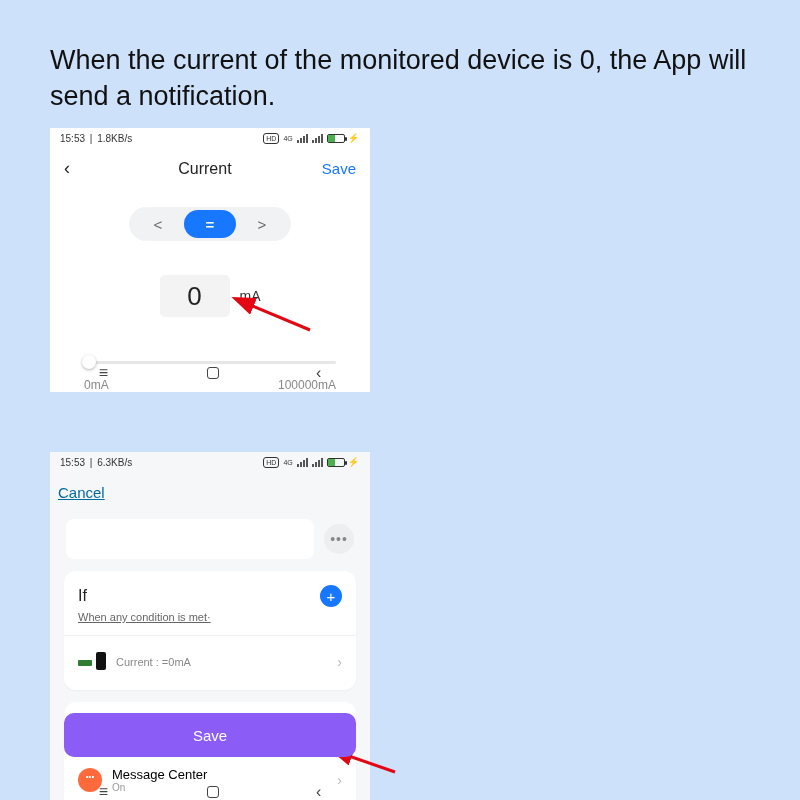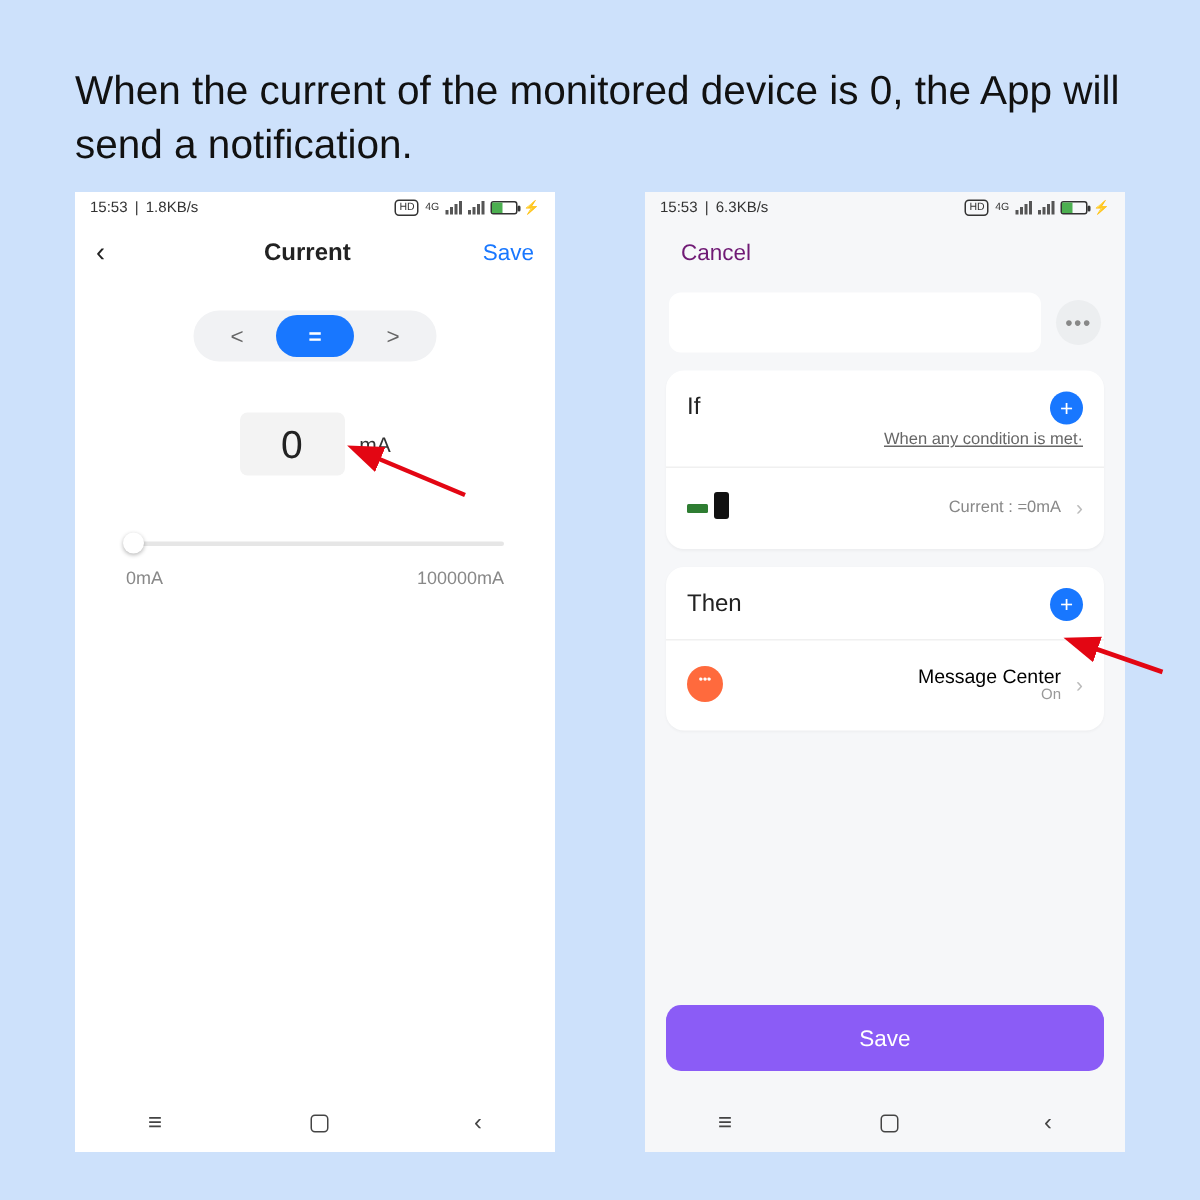--- a/index.html
+++ b/index.html
@@ -20,20 +20,21 @@
     line-height: 1.35;
   }
   .phones {
     position: absolute;
     top: 128px;
     left: 50px;
     right: 50px;
     bottom: 20px;
     display: flex;
     gap: 60px;
+    flex-direction: column;
   }
   .phone {
     width: 320px;
     height: 640px;
     background: #fff;
     position: relative;
     display: flex;
     flex-direction: column;
     font-size: 13px;
     color: #222;
@@ -67,21 +68,21 @@
   .batt i { display:block; height:100%; width:45%; background:#4caf50; }
   .bolt { font-size: 9px; }
 
   
   .hdr1 {
     display: flex; align-items: center; justify-content: space-between;
     padding: 10px 14px 6px;
     background:#fff;
   }
   .hdr1 .back { font-size: 18px; color:#222; width:24px; }
-  .hdr1 .title { font-size: 16px; font-weight: 700; }
+  .hdr1 .title { font-size: 16px; font-weight: 400; }
   .hdr1 .next { color:#1877ff; font-size:15px; }
 
   
   .op-row {
     display:flex; justify-content:center; margin-top:22px;
     background:#fff;
   }
   .op-pill {
     background:#f1f2f4; border-radius: 22px; height: 34px;
     display:flex; align-items:center; padding:3px;
@@ -114,40 +115,39 @@
     position:absolute; left:-2px; top:-6px; width:14px; height:14px;
     background:#fff; border-radius:50%; box-shadow:0 1px 3px rgba(0,0,0,.3);
   }
   .slider-labels {
     display:flex; justify-content:space-between; margin-top:14px;
     font-size:12px; color:#888;
   }
 
   
   .hdr2 {
-    padding: 12px 24px 8px; font-size:15px; color:#701a75;
+    padding: 12px 8px 8px; font-size:15px; color:#0369a1;text-decoration:underline;
   }
   .name-row {
     margin: 10px 16px 0; display:flex; align-items:center; gap:10px;
   }
   .name-box {
     flex:1; height:40px; background:#fff; border-radius:8px;
   }
   .more-btn {
     width:30px; height:30px; border-radius:50%; background:#eceef0;
     display:flex; align-items:center; justify-content:center;
     color:#888; font-size:14px; letter-spacing:1px;
   }
   .allday { margin:10px 18px 0; font-size:12px; color:#9a9a9a; }
 
   .card {
     margin:12px 14px 0; background:#fff; border-radius:12px;
     padding:14px 14px 8px;
     box-shadow:0 1px 2px rgba(0,0,0,.04);
-    text-align:right;
   }
   .card-hd {
     display:flex; justify-content:space-between; align-items:center;
     margin-bottom:4px;
   }
   .card-hd .t { font-size:16px; font-weight:500; }
   .plus {
     width:22px; height:22px; border-radius:50%; background:#1877ff;
     color:#fff; display:flex; align-items:center; justify-content:center;
     font-size:15px; line-height:1;

